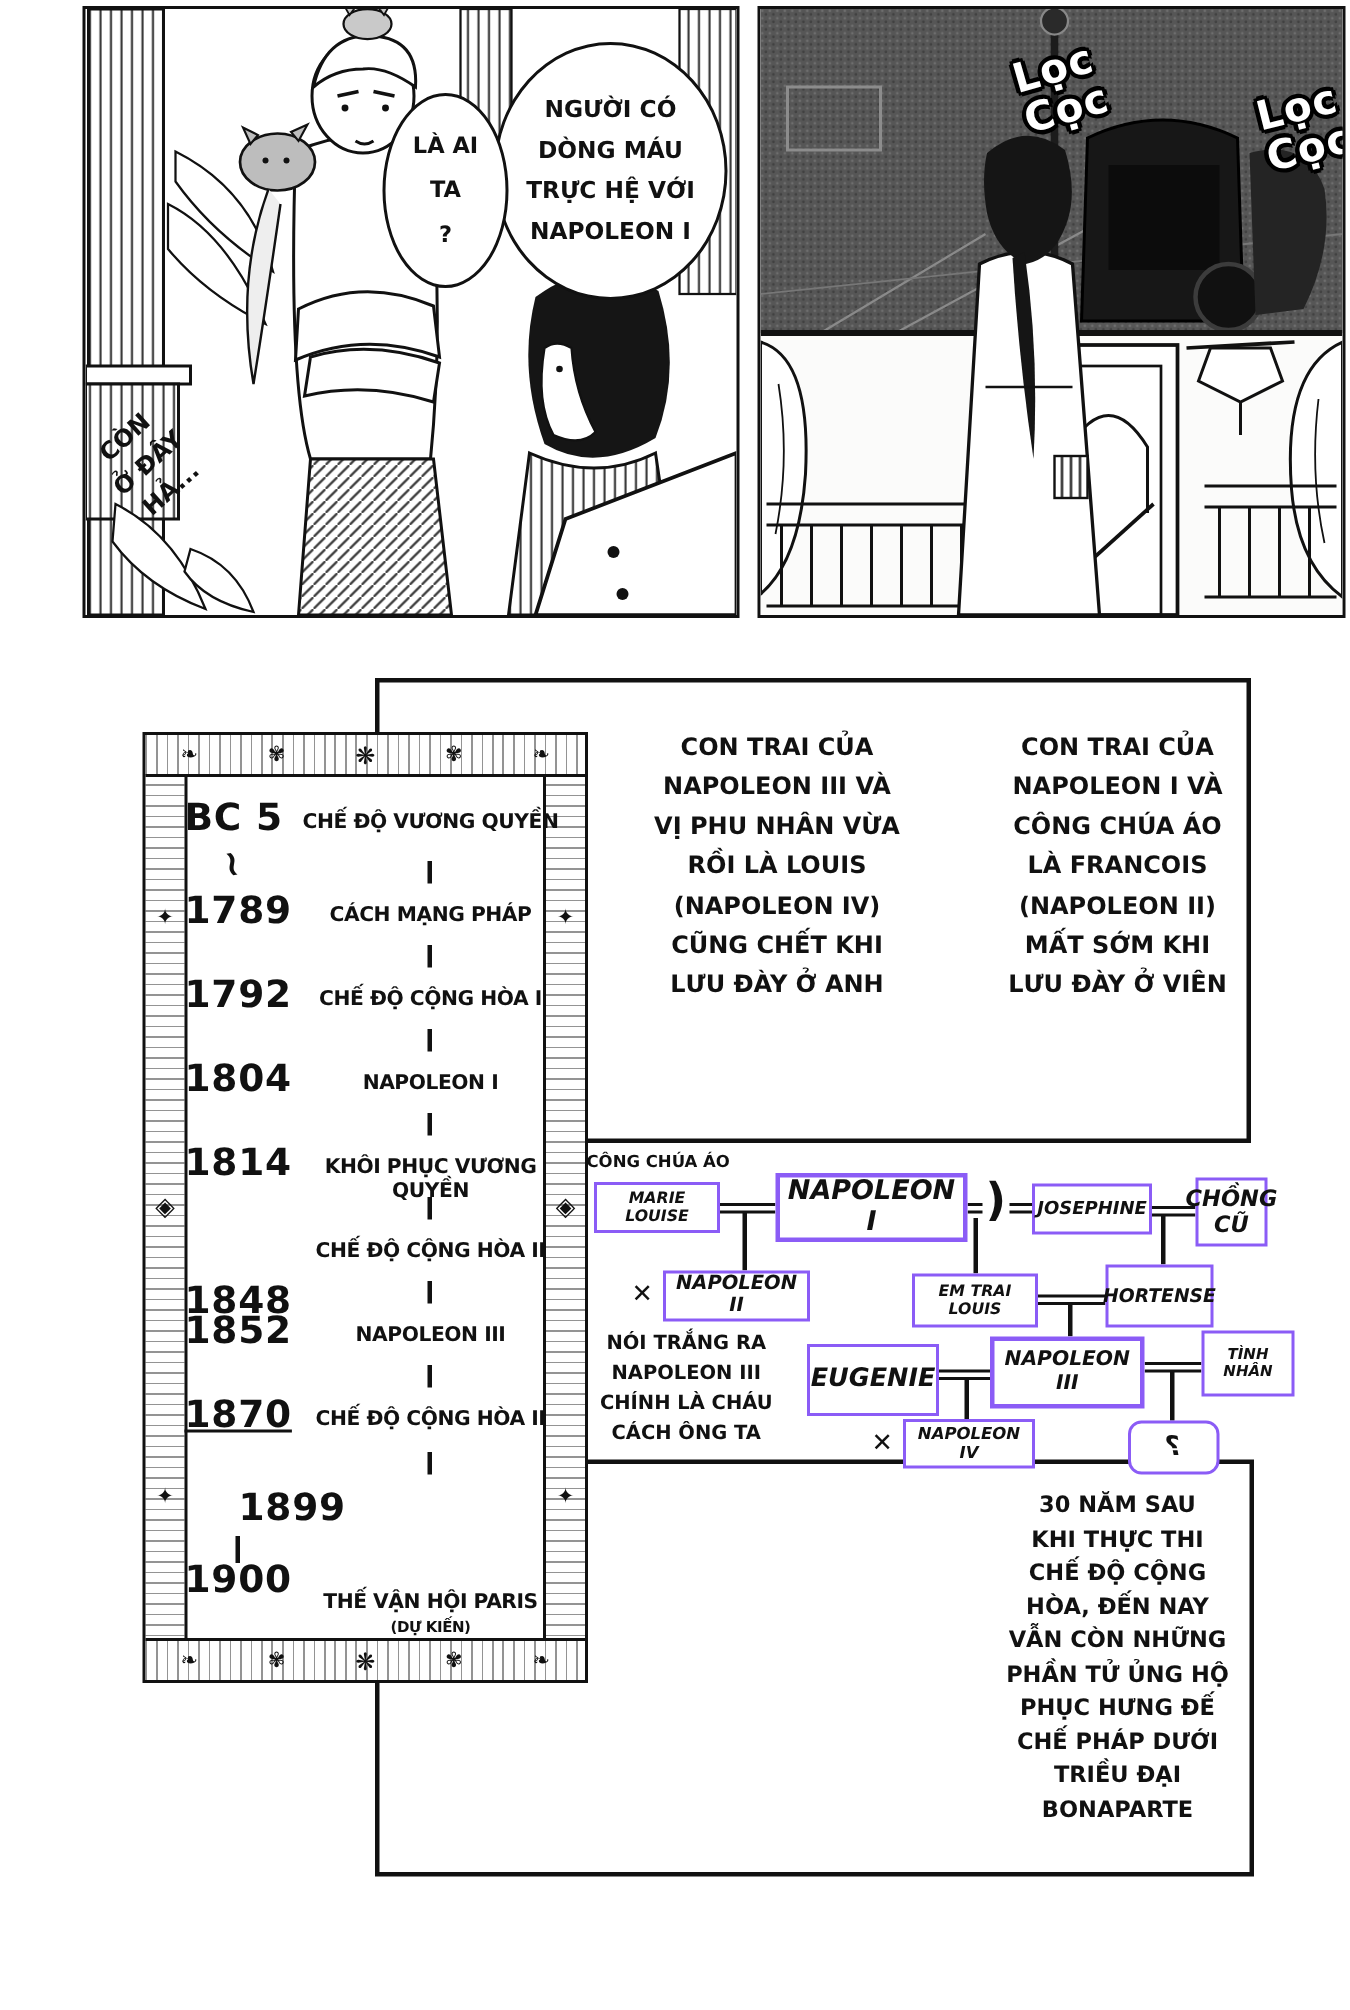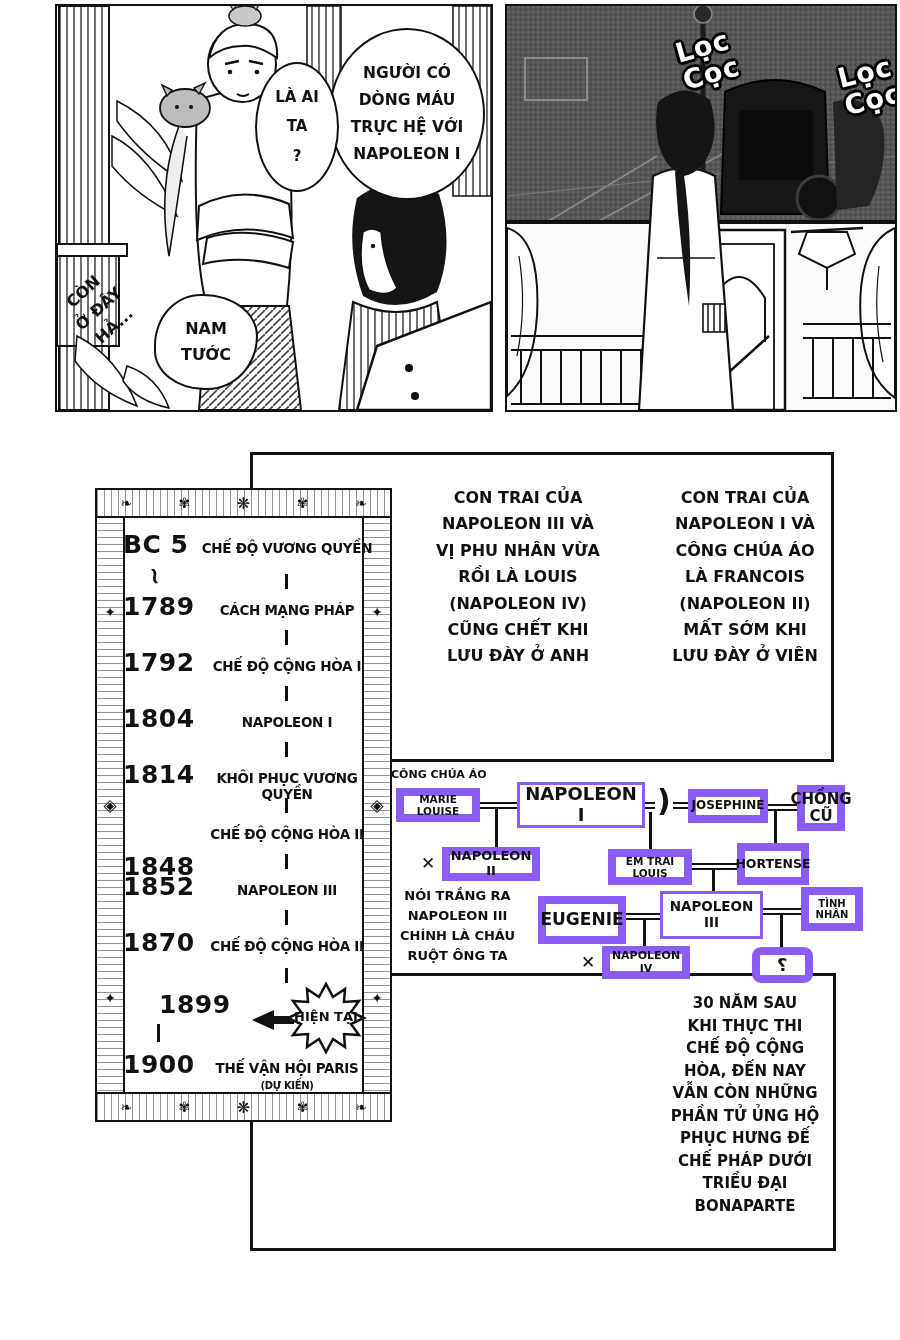--- a/index.html
+++ b/index.html
@@ -18,22 +18,22 @@
   #tframe{position:absolute;left:95px;top:488px;width:297px;height:634px;background:#fff;
           border:2.5px solid #111;box-sizing:border-box;z-index:10;}
   .orn{position:absolute;display:flex;align-items:center;justify-content:space-around;overflow:hidden;}
   .orn-h{left:0;right:0;height:26px;background:repeating-linear-gradient(90deg,rgba(17,17,17,.45) 0 1px,transparent 1px 7px);}
   .orn-v{top:26px;bottom:26px;width:26px;flex-direction:column;background:repeating-linear-gradient(180deg,rgba(17,17,17,.45) 0 1px,transparent 1px 7px);}
   .orn span{font-size:14px;color:#111;}
   .tl-year{position:absolute;left:26px;width:82px;font-size:25px;font-weight:700;letter-spacing:.5px;}
   .tl-label{position:absolute;left:98px;width:184px;text-align:center;font-size:13.5px;font-weight:700;letter-spacing:-.3px;}
   .tl-dash{position:absolute;left:188px;width:3px;height:15px;background:#111;}
   
-  .fbox{position:absolute;background:#fff;border:8px solid #8b5cf6;display:flex;align-items:center;
-        justify-content:center;text-align:center;font-weight:700;box-sizing:border-box;line-height:1.15;}
+  .fbox{position:absolute;background:#fff;border:2px solid #8b5cf6;display:flex;align-items:center;
+        justify-content:center;text-align:center;font-weight:700;box-sizing:border-box;line-height:1.15;font-style:italic;}
   .fbox.big{border-width:3px;}
   .dbl{position:absolute;height:7px;border-top:2px solid #111;border-bottom:2px solid #111;box-sizing:border-box;}
   .vl{position:absolute;width:2.5px;background:#111;}
   .xmark{position:absolute;font-weight:700;font-size:17px;}
 </style>
 </head>
 <body>
 
 <div id="page">
 
@@ -93,22 +93,20 @@
       <circle cx="352" cy="362" r="4" fill="#111"></circle>
         <circle cx="358" cy="390" r="4" fill="#111"></circle>
     </svg>
     <div class="bubble pre" style="left:272px;top:22px;width:152px;height:168px;border-radius:50%;font-size:15.5px;line-height:1.75;align-items:center;"><span class="pre">NGƯỜI CÓ
 DÒNG MÁU
 TRỰC HỆ VỚI
 NAPOLEON I</span></div>
     <div class="bubble pre" style="left:198px;top:56px;width:80px;height:126px;border-radius:50%;font-size:15px;line-height:1.95;"><span class="pre">LÀ AI
 TA
 ?</span></div>
-    <div class="bubble pre" style="left:97px;top:288px;width:100px;height:92px;border-radius:46% 54% 50% 50%/55% 45% 58% 42%;font-size:16px;line-height:1.6;"><span class="pre">NAM
-TƯỚC</span></div>
     <div class="pre" style="position:absolute;left:14px;top:268px;font-size:16px;font-weight:700;text-align:center;
                 transform:rotate(-42deg);line-height:1.45;z-index:6;">CÒN
 Ở ĐÂY
 HẢ...</div>
   </div>
 
   <div class="panel" style="left:505px;top:4px;width:388px;height:404px;">
     <svg width="388" height="404" viewBox="0 0 388 404" style="position:absolute;left:0;top:0;">
       <defs>
         <pattern id="hatch" width="5" height="5" patternUnits="userSpaceOnUse">
@@ -237,45 +235,38 @@
     <div class="tl-year" style="top:158px;">1792</div>
     <div class="tl-label" style="top:168px;">CHẾ ĐỘ CỘNG HÒA I</div>
     <div class="tl-year" style="top:214px;">1804</div>
     <div class="tl-label" style="top:224px;">NAPOLEON I</div>
     <div class="tl-year" style="top:270px;">1814</div>
     <div class="tl-label" style="top:280px;">KHÔI PHỤC VƯƠNG QUYỀN</div>
     <div class="tl-year" style="top:326px;margin-top:36px;">1848</div>
     <div class="tl-label" style="top:336px;">CHẾ ĐỘ CỘNG HÒA II</div>
     <div class="tl-year" style="top:382px;">1852</div>
     <div class="tl-label" style="top:392px;">NAPOLEON III</div>
-    <div class="tl-year" style="top:438px;">1870</div>
+    <div class="tl-year" style="top:438px;text-decoration:underline;">1870</div>
     <div class="tl-label" style="top:448px;">CHẾ ĐỘ CỘNG HÒA II</div>
     <div class="tl-year" style="top:500px;margin-left:36px;">1899</div>
     <div class="tl-dash" style="left:60px;top:534px;height:18px;"></div>
-    <div class="tl-year" style="top:560px;">1900</div>
+    <div class="tl-year" style="top:548px;">1900</div>
     <div class="tl-label" style="top:570px;">THẾ VẬN HỘI PARIS</div>
     <div class="tl-label" style="top:590px;font-size:10px;">(DỰ KIẾN)</div>
 
     <div class="tl-dash" style="top:84px;"></div>
     <div class="tl-dash" style="top:140px;"></div>
     <div class="tl-dash" style="top:196px;"></div>
     <div class="tl-dash" style="top:252px;"></div>
     <div class="tl-dash" style="top:308px;"></div>
     <div class="tl-dash" style="top:364px;"></div>
     <div class="tl-dash" style="top:420px;"></div>
     <div class="tl-dash" style="top:478px;"></div>
   </div>
 
-  <div style="position:absolute;left:248px;top:978px;width:130px;height:82px;z-index:40;">
-    <svg width="130" height="82" viewBox="0 0 130 82" style="position:absolute;left:0;top:0;">
-      <polygon points="4,42 26,32 26,38 46,38 46,46 26,46 26,52" fill="#111"></polygon>
-      <polygon points="116,40 103,34 111,23 96,24 97,11 85,19 78,6 71,19 59,11 60,24 45,23 53,34 40,40 53,46 45,57 60,56 59,69 71,61 78,74 85,61 97,69 96,56 111,57 103,46" fill="#fff" stroke="#111" stroke-width="2.5"></polygon>
-    </svg>
-    <div style="position:absolute;left:34px;top:31px;width:88px;text-align:center;font-size:13px;font-weight:700;">HIỆN TẠI</div>
-  </div>
 
   <div style="position:absolute;left:385px;top:756px;width:492px;height:232px;z-index:15;">
     <div style="position:absolute;left:6px;top:12px;font-size:11px;font-weight:700;">CÔNG CHÚA ÁO</div>
 
     <div class="dbl" style="left:95px;top:46px;width:37px;"></div>
     <div class="dbl" style="left:260px;top:46px;width:43px;"></div>
     <div class="dbl" style="left:383px;top:48px;width:29px;"></div>
     <div class="dbl" style="left:307px;top:107px;width:45px;"></div>
     <div class="dbl" style="left:241px;top:157px;width:34px;"></div>
     <div class="dbl" style="left:378px;top:152px;width:38px;"></div>
@@ -302,21 +293,21 @@
 NHÂN</div>
     <div class="xmark" style="left:196px;top:196px;">✕</div>
     <div class="fbox" style="left:217px;top:190px;width:88px;height:33px;font-size:11px;">NAPOLEON IV</div>
     <div class="fbox" style="left:367px;top:191px;width:61px;height:36px;font-size:18px;border-radius:9px;">
         <span style="display:inline-block;transform:scaleX(-1);">?</span>
       </div>
 
     <div class="pre" style="position:absolute;left:0px;top:130px;width:145px;text-align:center;font-size:13px;font-weight:700;line-height:1.55;">NÓI TRẮNG RA
 NAPOLEON III
 CHÍNH LÀ CHÁU
-RUỘT ÔNG TA</div>
+CÁCH ÔNG TA</div>
   </div>
 
   <div class="notebox" style="left:250px;top:973px;width:580px;height:272px;z-index:5;">
     <div class="coltext pre" style="left:412px;top:16px;width:160px;font-size:15px;line-height:1.5;">30 NĂM SAU
 KHI THỰC THI
 CHẾ ĐỘ CỘNG
 HÒA, ĐẾN NAY
 VẪN CÒN NHỮNG
 PHẦN TỬ ỦNG HỘ
 PHỤC HƯNG ĐẾ

